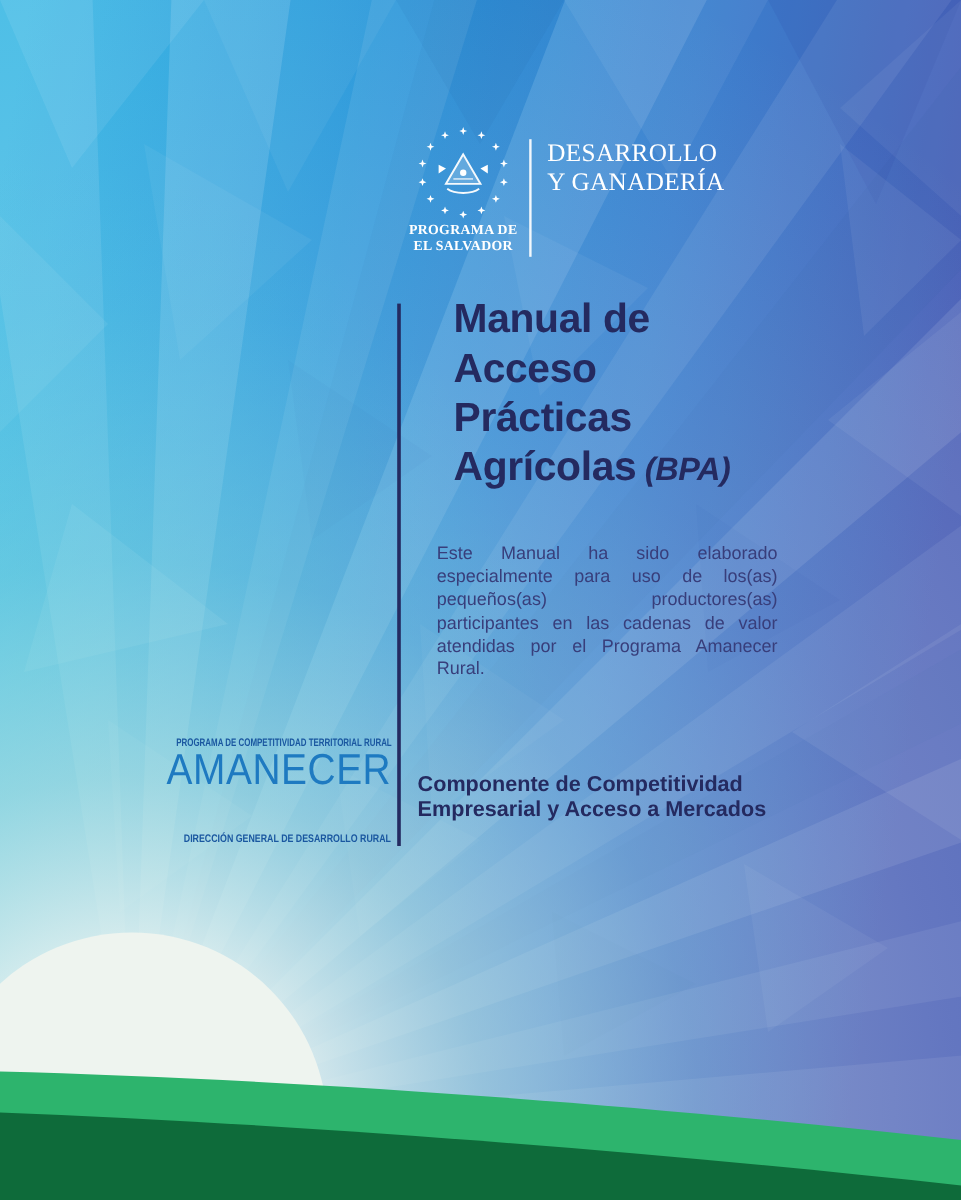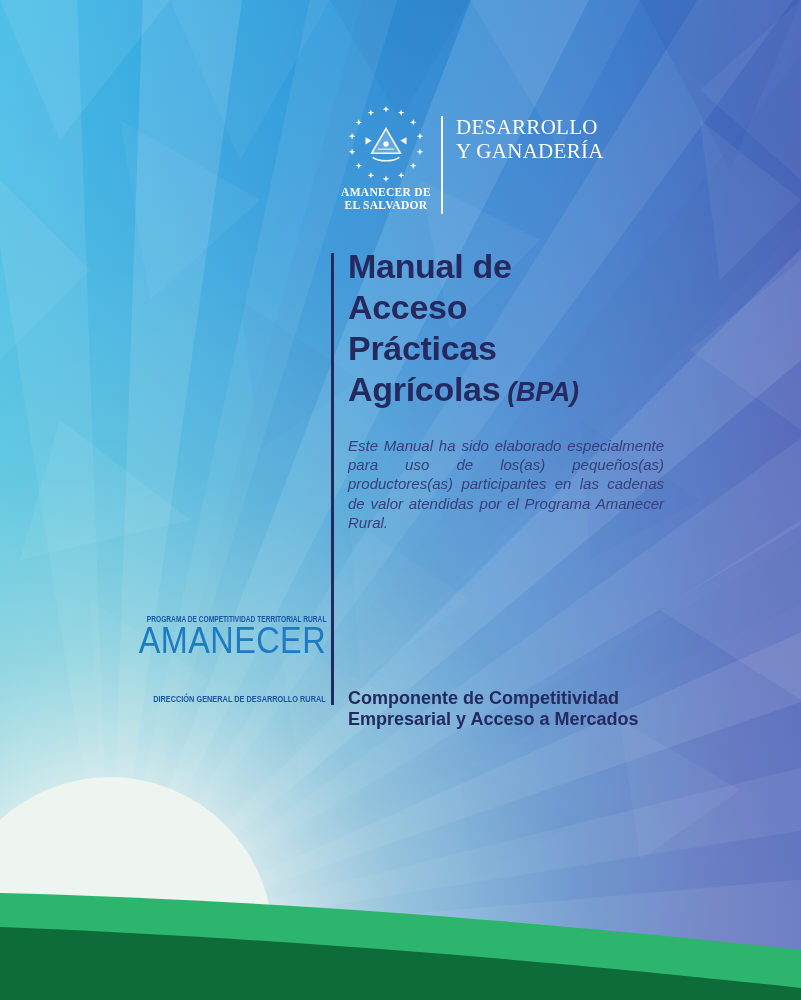--- a/index.html
+++ b/index.html
@@ -21,33 +21,33 @@
     position:absolute;left:456px;top:116px;color:#ffffff;
     font-family:"Liberation Serif",serif;font-size:21px;line-height:23.5px;letter-spacing:.3px;
   }
 
   
   .title-rule{position:absolute;left:331px;top:253px;width:3px;height:452px;background:#242a60;}
   .title{
     position:absolute;left:348px;top:246px;margin:0;
     color:#242a60;font-size:34px;font-weight:700;line-height:41px;letter-spacing:-0.3px;
   }
-  .title .t-line{display:block;}
+  .title .t-line{display:block;margin-left:30px;}
   .title .abbr{font-size:27px;margin-left:7px;font-style:italic;}
 
   
   .body-copy{
     position:absolute;left:348px;top:436px;width:316px;
     color:#383e7b;font-size:15px;line-height:19.2px;text-align:justify;
   }
-  .body-copy p{margin:0;font-style:italic;}
+  .body-copy p{margin:16px;}
 
   
   .subtitle{
-    position:absolute;left:348px;top:688px;
+    position:absolute;left:348px;top:643px;
     color:#242a60;font-size:18px;font-weight:700;line-height:20.5px;
   }
   .subtitle div{display:block;}
 
   
   .amanecer{position:absolute;left:96px;top:614px;width:230px;height:100px;}
   .amanecer>div{position:absolute;right:0;white-space:nowrap;line-height:1;}
   .am-program{top:1px;font-size:9.2px;font-weight:700;color:#1a57a0;
     transform:scaleX(.72);transform-origin:right center;}
   .am-name1{top:9px;font-size:36px;color:#1e7ac1;letter-spacing:.5px;
@@ -156,21 +156,21 @@
       <path d="M33,46 L49,46" stroke-width="1"></path>
       <path d="M28,54 C34,58.5 48,58.5 54,54" stroke-width="1.6"></path>
     </g>
     <g fill="#ffffff">
       <circle cx="41" cy="41" r="2.6"></circle>
       <path d="M27,37.5 l-6,-3 l0,7 Z"></path>
       <path d="M55,37.5 l6,-3 l0,7 Z"></path>
     </g>
   </svg>
   <div class="seal-caption">
-    <div>AMANECER DE</div>
+    <div>PROGRAMA DE</div>
     <div>EL SALVADOR</div>
   </div>
   <div class="logo-divider"></div>
   <div class="ministry">
     <div>DESARROLLO</div>
     <div>Y GANADERÍA</div>
   </div>
 
   <div class="title-rule"></div>
   <h1 class="title">

